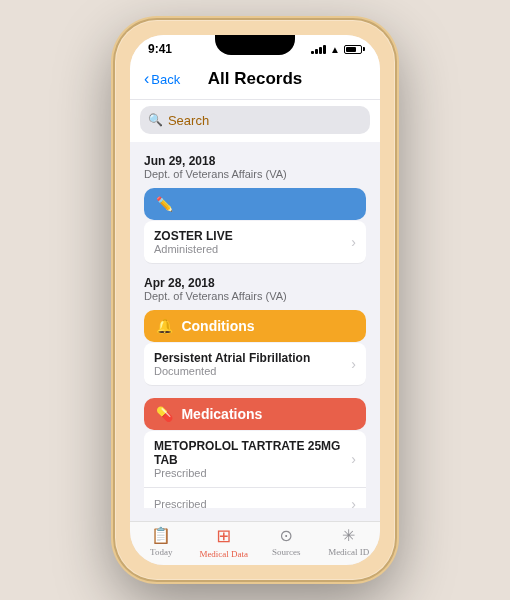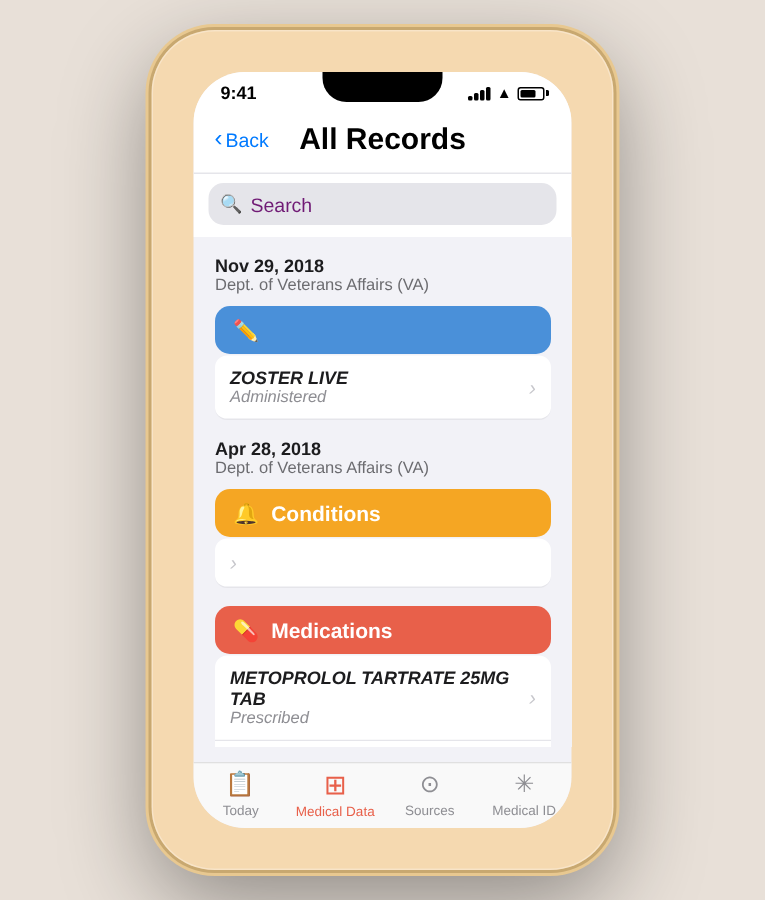--- a/index.html
+++ b/index.html
@@ -8,25 +8,25 @@
       background: #e8e0d8;
       display: flex;
       justify-content: center;
       align-items: center;
       width: 510px;
       height: 600px;
       font-family: -apple-system, 'SF Pro Text', 'Helvetica Neue', sans-serif;
     }
 
     .phone-frame {
-      width: 308px;
+      width: 280px;
       height: 560px;
       background: #f5d9b0;
       border-radius: 42px;
-      padding: 28px;
+      padding: 15px;
       box-shadow:
         0 0 0 2px #c8a870,
         0 0 0 4px #e8c890,
         0 20px 60px rgba(0,0,0,0.4),
         inset 0 0 0 1px rgba(255,255,255,0.3);
       position: relative;
     }
 
     .phone-screen {
       width: 100%;
@@ -134,21 +134,21 @@
       gap: 2px;
     }
 
     .back-chevron {
       font-size: 16px;
       line-height: 1;
       margin-top: -1px;
     }
 
     .nav-title {
-      font-size: 20px;
+      font-size: 17px;
       font-weight: 700;
       color: #000;
     }
 
     
     .search-container {
       background: #fff;
       padding: 6px 10px 8px;
     }
 
@@ -161,21 +161,21 @@
       padding: 0 8px;
       gap: 5px;
     }
 
     .search-icon-char {
       color: #8e8e93;
       font-size: 12px;
     }
 
     .search-placeholder {
-      color: #701a75;
+      color: #a16207;
       font-size: 13px;
     }
 
     
     .scroll-content {
       overflow-y: auto;
       height: calc(100% - 28px - 52px - 44px - 40px);
       background: #f2f2f7;
     }
 
@@ -223,21 +223,20 @@
 
     
     .list-item {
       background: #fff;
       margin: 0 14px;
       border-bottom: 1px solid #e5e5ea;
       padding: 8px 10px;
       display: flex;
       align-items: center;
       justify-content: space-between;
-      font-style: italic;
     }
 
     .list-item:last-of-type {
       border-bottom: none;
       border-radius: 0 0 8px 8px;
     }
 
     .list-item-first {
       border-radius: 8px 8px 0 0;
       margin-top: 1px;
@@ -287,20 +286,21 @@
       gap: 2px;
       flex: 1;
     }
 
     .tab-icon {
       font-size: 16px;
     }
 
     .tab-label {
       font-size: 9px;
+      font-family: Liberation Serif, serif;
     }
 
     .tab-inactive { color: #8e8e93; }
     .tab-active { color: #e8604a; }
 
     
     .notch {
       position: absolute;
       top: 0;
       left: 50%;
@@ -349,21 +349,21 @@
     <div class="search-container">
       <div class="search-bar">
         <span class="search-icon-char">🔍</span>
         <span class="search-placeholder">Search</span>
       </div>
     </div>
 
     <div class="scroll-content">
 
       <div class="section-date-header">
-        <div class="section-date">Nov 29, 2018</div>
+        <div class="section-date">Jun 29, 2018</div>
         <div class="section-dept">Dept. of Veterans Affairs (VA)</div>
       </div>
       <div class="category-banner banner-blue">
         <span class="category-icon">✏️</span>
       </div>
       <div class="list-item list-item-only">
         <div>
           <div class="item-text-name">ZOSTER LIVE</div>
           <div class="item-text-sub">Administered</div>
         </div>
@@ -372,20 +372,24 @@
 
       <div class="section-date-header">
         <div class="section-date">Apr 28, 2018</div>
         <div class="section-dept">Dept. of Veterans Affairs (VA)</div>
       </div>
       <div class="category-banner banner-yellow">
         <span class="category-icon">🔔</span>
         <span class="category-label">Conditions</span>
       </div>
       <div class="list-item list-item-only">
+        <div>
+          <div class="item-text-name">Persistent Atrial Fibrillation</div>
+          <div class="item-text-sub">Documented</div>
+        </div>
         <span class="chevron-right">›</span>
       </div>
 
       <div class="section-date-header" style="height:8px; padding:0;"></div>
       <div class="category-banner banner-coral">
         <span class="category-icon">💊</span>
         <span class="category-label">Medications</span>
       </div>
       <div class="list-item list-item-first">
         <div>

